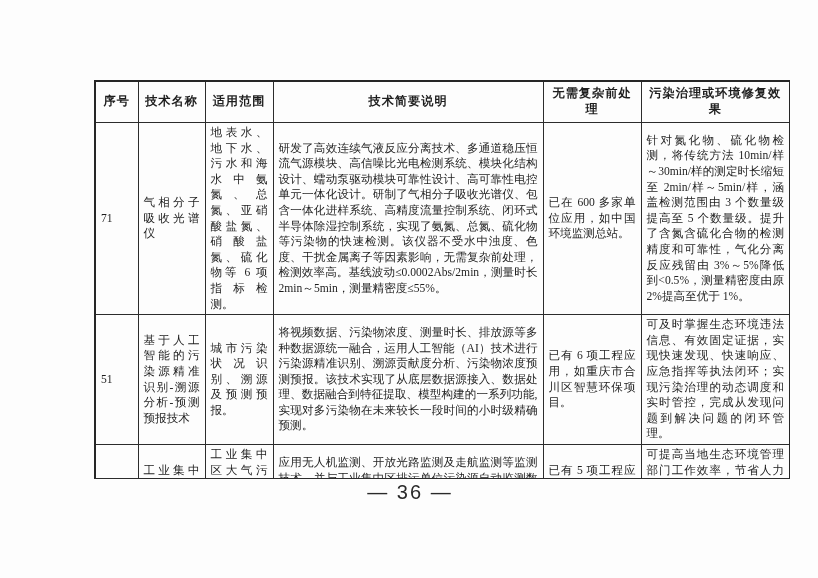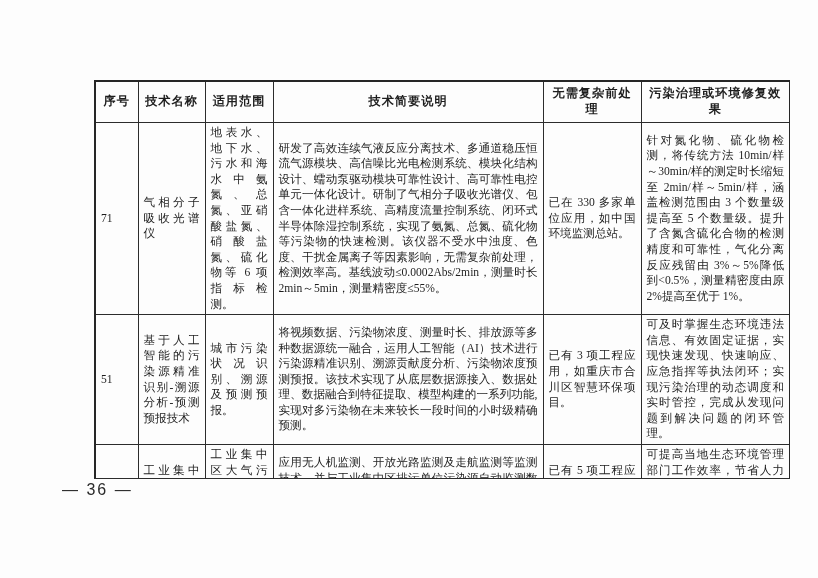--- a/index.html
+++ b/index.html
@@ -48,21 +48,22 @@
     letter-spacing:1px;
   }
   td.c-no{ text-align:center; font-size:12.2px; }
   td.c-name{ text-align:center; padding:2px 4px; }
   tr.r71{ height:177px; }
   tr.r72{ height:106px; }
   tr.r73{ height:100px; }
   .page-number{
     position:absolute;
     left:62px;top:481px;width:696px;
-    font-size:16px;
+    text-align:center;
+    font-size:20px;
     letter-spacing:2px;
     color:#2a2a2a;
     font-family:"Liberation Sans","DejaVu Sans",sans-serif;
   }
 </style>
 </head>
 <body>
 
 <div class="page">
 
@@ -85,29 +86,29 @@
           <th>无需复杂前处理</th>
           <th>污染治理或环境修复效果</th>
         </tr>
       </thead>
       <tbody>
         <tr class="r71">
           <td class="c-no">71</td>
           <td class="c-name">气相分子吸收光谱仪</td>
           <td>地表水、地下水、污水和海水中氨氮、总氮、亚硝酸盐氮、硝酸盐氮、硫化物等 6 项指标检测。</td>
           <td>研发了高效连续气液反应分离技术、多通道稳压恒流气源模块、高信噪比光电检测系统、模块化结构设计、蠕动泵驱动模块可靠性设计、高可靠性电控单元一体化设计。研制了气相分子吸收光谱仪、包含一体化进样系统、高精度流量控制系统、闭环式半导体除湿控制系统，实现了氨氮、总氮、硫化物等污染物的快速检测。该仪器不受水中浊度、色度、干扰金属离子等因素影响，无需复杂前处理，检测效率高。基线波动≤0.0002Abs/2min，测量时长 2min～5min，测量精密度≤55%。</td>
-          <td>已在 330 多家单位应用，如中国环境监测总站。</td>
+          <td>已在 600 多家单位应用，如中国环境监测总站。</td>
           <td>针对氮化物、硫化物检测，将传统方法 10min/样～30min/样的测定时长缩短至 2min/样～5min/样，涵盖检测范围由 3 个数量级提高至 5 个数量级。提升了含氮含硫化合物的检测精度和可靠性，气化分离反应残留由 3%～5%降低到&lt;0.5%，测量精密度由原 2%提高至优于 1%。</td>
         </tr>
         <tr class="r72">
           <td class="c-no">51</td>
           <td class="c-name">基于人工智能的污染源精准识别-溯源分析-预测预报技术</td>
           <td>城市污染状况识别、溯源及预测预报。</td>
           <td>将视频数据、污染物浓度、测量时长、排放源等多种数据源统一融合，运用人工智能（AI）技术进行污染源精准识别、溯源贡献度分析、污染物浓度预测预报。该技术实现了从底层数据源接入、数据处理、数据融合到特征提取、模型构建的一系列功能,实现对多污染物在未来较长一段时间的小时级精确预测。</td>
-          <td>已有 3 项工程应用，如重庆市合川区智慧环保项目。</td>
+          <td>已有 6 项工程应用，如重庆市合川区智慧环保项目。</td>
           <td>可及时掌握生态环境违法信息、有效固定证据，实现快速发现、快速响应、应急指挥等执法闭环；实现污染治理的动态调度和实时管控，完成从发现问题到解决问题的闭环管理。</td>
         </tr>
         <tr class="r73">
           <td class="c-no">73</td>
           <td class="c-name">工业集中区大气污染物立体监测系统</td>
           <td>工业集中区大气污染物的时空分布研究、溯源和精准管</td>
           <td>应用无人机监测、开放光路监测及走航监测等监测技术，并与工业集中区排污单位污染源自动监测数据及微型空气质量预警监测站点日常监测数据深度融合，形成一套在线、移动、网格化、三维立体空间式的大气污染物监测系统，建立了实</td>
           <td>已有 5 项工程应用，如杭州湾上虞工业集中区的立体监测项目。</td>
           <td>可提高当地生态环境管理部门工作效率，节省人力物力。根据对浙江上虞园区大气污染物排放企业的筛选与调查，筛选出重点排放企业</td>
         </tr>

